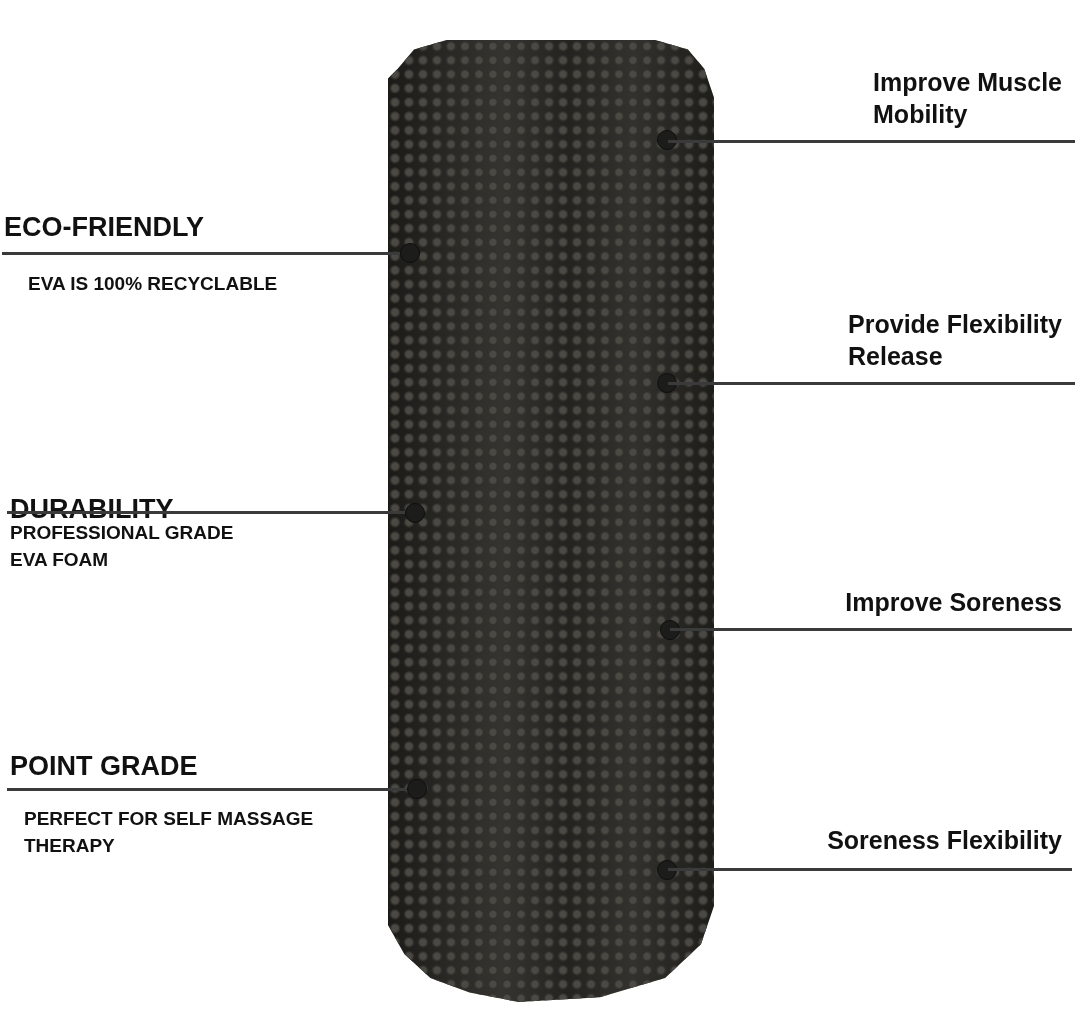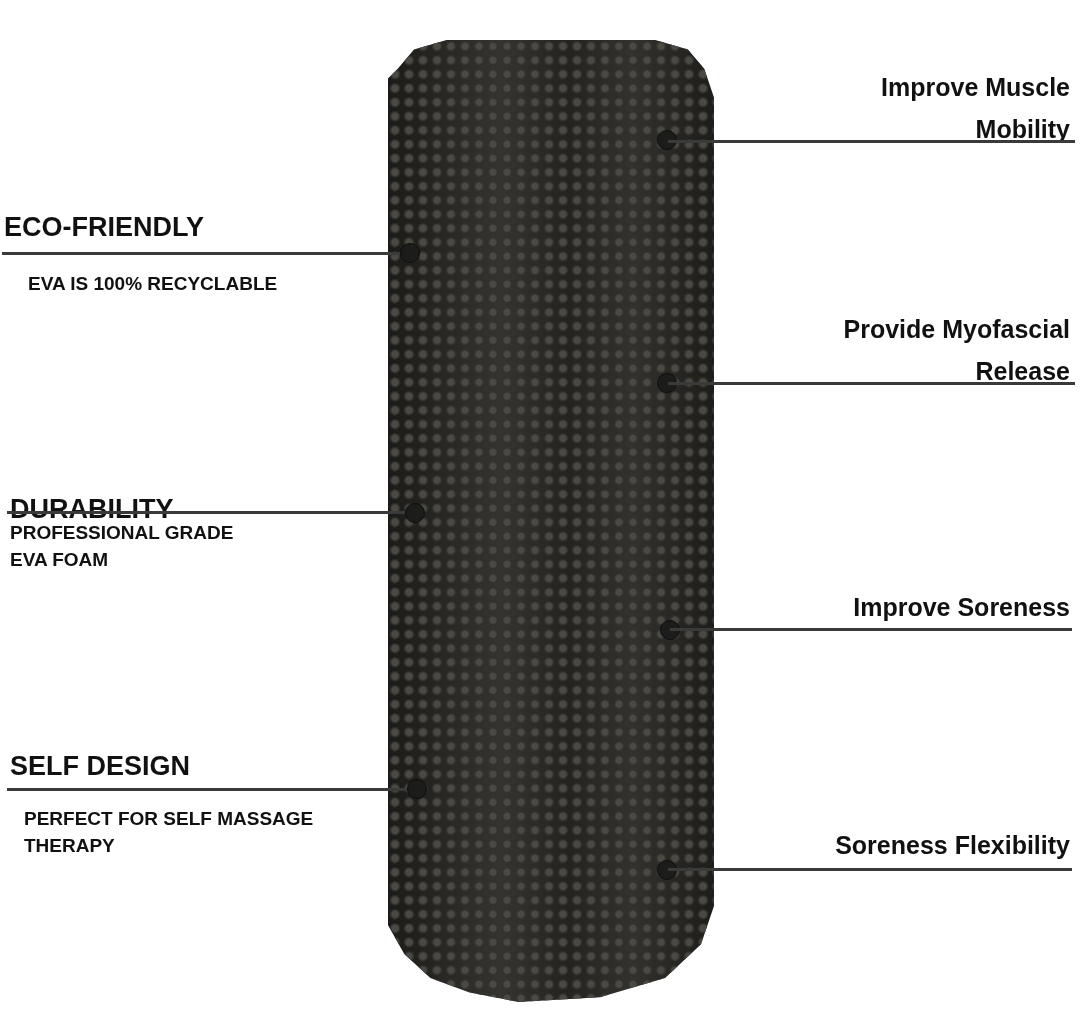--- a/index.html
+++ b/index.html
@@ -11,21 +11,21 @@
       radial-gradient(circle at 50% 45%, #4a4943 0 28%, #33322d 42%, transparent 55%),
       linear-gradient(90deg, rgba(0,0,0,0.35) 0%, rgba(255,255,255,0.05) 35%, rgba(0,0,0,0.15) 55%, rgba(255,255,255,0.04) 75%, rgba(0,0,0,0.3) 100%);
     background-size: 14px 14px, 100% 100%;
     clip-path: polygon(3% 3%, 8% 1%, 18% 0%, 82% 0%, 92% 1%, 97% 3%, 100% 6%, 100% 90%, 96% 94%, 85% 97.5%, 65% 99.5%, 40% 100%, 25% 99%, 13% 97.5%, 5% 95%, 0% 92%, 0% 4%);
   }
   .line { position: absolute; height: 3px; background: #3a3a3a; }
   .dot { position: absolute; width: 18px; height: 18px; border-radius: 50%; background: #1c1c1a; border: 1px solid #0e0e0e; }
   .label { position: absolute; font-weight: bold; color: #111; }
   .left-title { font-size: 27px; }
   .left-sub { font-size: 19px; line-height: 27px; }
-  .right-title { font-size: 25px; text-align: right; line-height: 42px; right: 10px; }
+  .right-title { font-size: 25px; line-height: 32px; right: 18px; }
 </style>
 </head>
 <body>
 
 <div class="roller"></div>
 
 <div>
   <div class="label left-title" style="left:4px; top:212px;">ECO-FRIENDLY</div>
   <div class="line" style="left:2px; top:252px; width:406px;"></div>
   <div class="dot" style="left:400px; top:243px;"></div>
@@ -34,36 +34,36 @@
 
 <div>
   <div class="label left-title" style="left:10px; top:494px;">DURABILITY</div>
   <div class="line" style="left:7px; top:511px; width:408px;"></div>
   <div class="dot" style="left:405px; top:503px;"></div>
   <div class="label left-sub" style="left:10px; top:519px; white-space:pre-line;">PROFESSIONAL GRADE
 EVA FOAM</div>
 </div>
 
 <div>
-  <div class="label left-title" style="left:10px; top:751px;">SELF DESIGN</div>
+  <div class="label left-title" style="left:10px; top:751px;">POINT GRADE</div>
   <div class="line" style="left:7px; top:788px; width:410px;"></div>
   <div class="dot" style="left:407px; top:779px;"></div>
   <div class="label left-sub" style="left:24px; top:805px; white-space:pre-line;">PERFECT FOR SELF MASSAGE
 THERAPY</div>
 </div>
 
 <div>
   <div class="label right-title" style="top:66px; white-space:pre-line;">Improve Muscle
 Mobility</div>
   <div class="dot" style="left:657px; top:130px;"></div>
   <div class="line" style="left:668px; top:140px; width:407px;"></div>
 </div>
 
 <div>
-  <div class="label right-title" style="top:308px; white-space:pre-line;">Provide Myofascial
+  <div class="label right-title" style="top:308px; white-space:pre-line;">Provide Flexibility
 Release</div>
   <div class="dot" style="left:657px; top:373px;"></div>
   <div class="line" style="left:668px; top:382px; width:407px;"></div>
 </div>
 
 <div>
   <div class="label right-title" style="top:586px;">Improve Soreness</div>
   <div class="dot" style="left:660px; top:620px;"></div>
   <div class="line" style="left:670px; top:628px; width:402px;"></div>
 </div>

